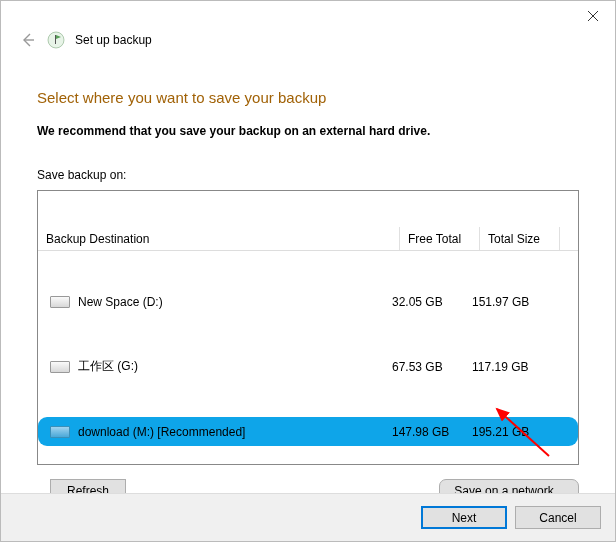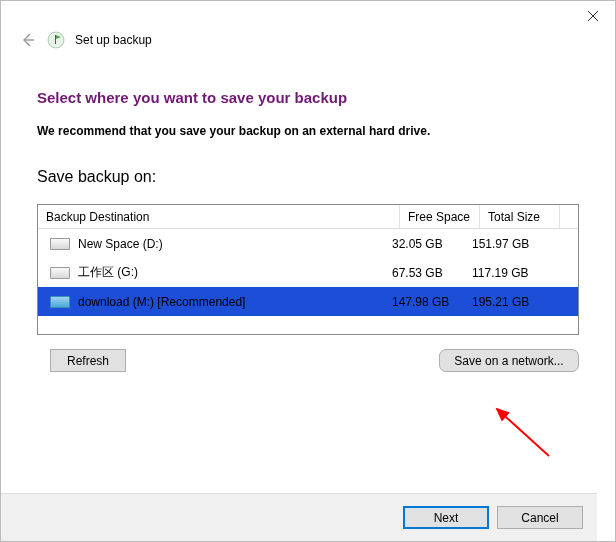--- a/index.html
+++ b/index.html
@@ -47,54 +47,55 @@
   .flag-icon {
     width: 18px;
     height: 18px;
     display: inline-block;
   }
   .wiz-title { font-size: 12px; color: #000; }
   .content {
     padding: 24px 36px 0 36px;
   }
   .heading {
-    color: #701a75;
+    color: #a16207;
     font-size: 15px;
-    font-weight: 700;
+    font-weight: 400;
     margin: 16px 0 18px 0;
   }
   .subtext { font-size: 12px; margin-bottom: 30px; font-weight: bold; }
-  .save-on-label { font-size: 16px; margin-bottom: 18px; }
+  .save-on-label { font-size: 12px; margin-bottom: 8px; }
   .grid {
     border: 1px solid #888;
     width: 100%;
   }
   .grid-header, .grid-row {
     display: flex;
     align-items: center;
     font-size: 12px;
+    margin-top: 36px;
   }
   .grid-header {
     height: 24px;
     border-bottom: 1px solid #ddd;
   }
   .grid-header .col {
     padding: 0 8px;
     border-right: 1px solid #e0e0e0;
     height: 100%;
     display: flex;
     align-items: center;
     color: #000;
   }
   .grid-header .col:last-child { border-right: none; }
   .grid-row {
     height: 29px;
     padding: 0 8px;
   }
-  .grid-row.selected { background: #1d4ed8; }
+  .grid-row.selected { background: #0ea5e9; border-radius: 9px; }
   .col-icon { width: 28px; display:flex; align-items:center; justify-content:center; }
   .col-dest { flex: 1; padding-left: 4px; }
   .col-free { width: 80px; }
   .col-total { width: 80px; }
   .col-pad { width: 18px; }
   .grid-body-spacer { height: 18px; }
   .hdd-icon {
     width: 20px; height: 12px;
     background: linear-gradient(#fafafa,#d8d8d8);
     border: 1px solid #999;
@@ -117,21 +118,21 @@
     font-size: 12px;
     background: #e1e1e1;
     border: 1px solid #adadad;
     cursor: pointer;
     display:inline-flex;align-items:center;justify-content:center;
     min-width: 76px;
   }
   .btn.wide { min-width: 140px; border-radius: 7px; }
   .footer {
     position: absolute;
-    bottom: 0; left: 0; right: 18px;
+    bottom: 0; left: 0; right: 0;
     height: 48px;
     background: #f0f0f0;
     border-top: 1px solid #ddd;
     display: flex;
     align-items: center;
     justify-content: flex-end;
     padding: 0 14px;
     gap: 8px;
   }
   .btn.primary {
@@ -174,21 +175,21 @@
 
 <div class="content">
   <div class="heading">Select where you want to save your backup</div>
   <div class="subtext">We recommend that you save your backup on an external hard drive.</div>
 
   <div class="save-on-label">Save backup on:</div>
 
   <div class="grid">
     <div class="grid-header">
       <div class="col" style="flex:1;padding-left:8px">Backup Destination</div>
-      <div class="col" style="width:80px">Free Space</div>
+      <div class="col" style="width:80px">Free Total</div>
       <div class="col" style="width:80px">Total Size</div>
       <div class="col" style="width:18px"></div>
     </div>
     <div id="grid-body">
         <div class="grid-row">
           <div class="col-icon">
             <span class="hdd-icon"></span>
           </div>
           <div class="col-dest">New Space (D:)</div>
           <div class="col-free">32.05 GB</div>

